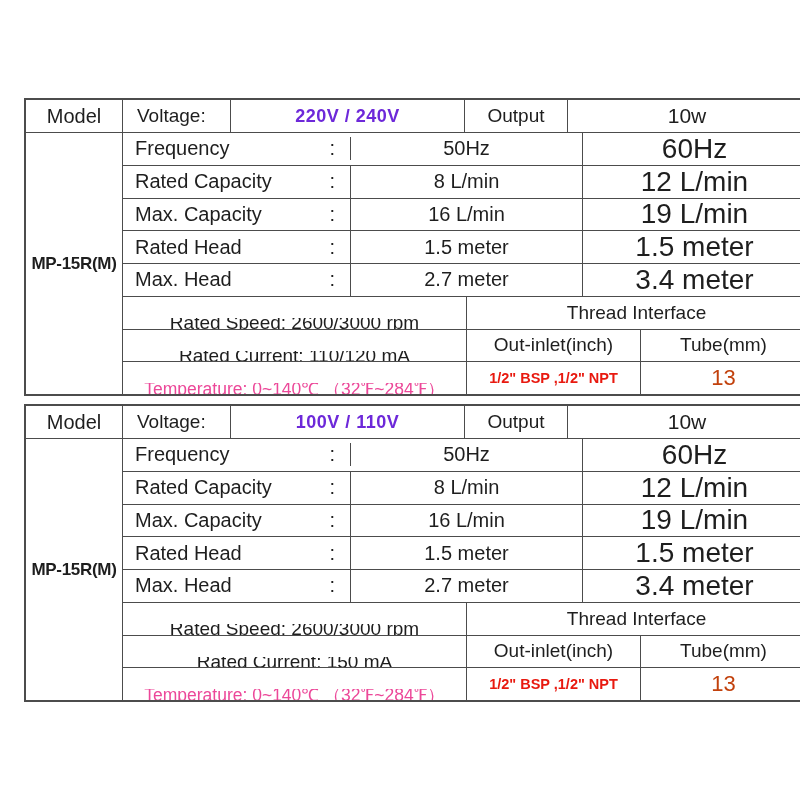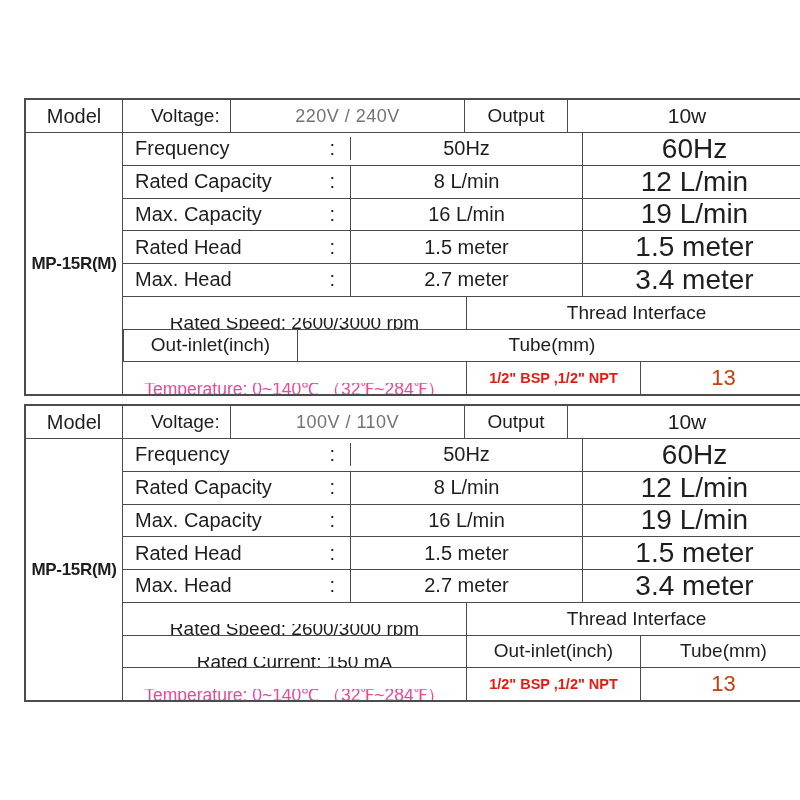--- a/index.html
+++ b/index.html
@@ -14,25 +14,25 @@
   }
   .tbl1{top:98px;}
   .tbl2{top:404px;}
   .header-row{display:flex;flex:0 0 32px;}
   .body{display:flex;flex:1;border-top:1.5px solid #4c4c4c;min-height:0;}
   .c{display:flex;align-items:center;justify-content:center;
      box-sizing:border-box;border-left:1.5px solid #4c4c4c;overflow:hidden;white-space:nowrap;}
   .first{border-left:none;}
   
   .w-model{flex:0 0 96px;font-size:20px;}
-  .w-vlabel{flex:0 0 108px;font-size:19px;justify-content:flex-start;padding-left:28px;}
+  .w-vlabel{flex:0 0 108px;font-size:19px;justify-content:flex-start;padding-left:14px;}
   .w-vvalue{flex:0 0 234px;}
   .w-output{flex:0 0 103px;font-size:19px;}
   .w-last{flex:1;font-size:21px;}
-  .red-bold{color:#737373;font-weight:normal;font-size:18px;letter-spacing:.5px;}
+  .red-bold{color:#6d28d9;font-weight:bold;font-size:18px;letter-spacing:.5px;}
   
   .left-cell{flex:0 0 96px;display:flex;align-items:center;justify-content:center;
      box-sizing:border-box;font-weight:bold;font-size:17px;letter-spacing:-0.3px;}
   .right{flex:1;display:flex;flex-direction:column;border-left:1.5px solid #4c4c4c;min-width:0;}
   .rrow{display:flex;flex:1;border-top:1.5px solid #4c4c4c;min-height:0;}
   .rrow:first-child{border-top:none;align-items:center;}
   .w-label{flex:0 0 227px;font-size:20px;justify-content:space-between;padding:0 15px 0 12px;}
   .w-v1{flex:0 0 232px;font-size:20px;}
   .w-v2{flex:1;font-size:28px;}
   .w-span{flex:0 0 343px;font-size:19px;margin-top:21px;}
@@ -94,20 +94,21 @@
             <span>:</span>
           </div>
         <div class="c w-v1">2.7 meter</div>
         <div class="c w-v2">3.4 meter</div>
       </div>
       <div class="rrow">
         <div class="c w-span first">Rated Speed: 2600/3000 rpm</div>
         <div class="c w-rest">Thread Interface</div>
       </div>
       <div class="rrow">
+        <div class="c w-span first">Rated Current: 110/120 mA</div>
         <div class="c w-oi">Out-inlet(inch)</div>
         <div class="c w-rest">Tube(mm)</div>
       </div>
       <div class="rrow">
         <div class="c w-span first temp">Temperature: 0~140℃ （32℉~284℉）</div>
         <div class="c w-oi bsp">1/2" BSP ,1/2" NPT</div>
         <div class="c w-rest tube13">13</div>
       </div>
     </div>
   </div>

